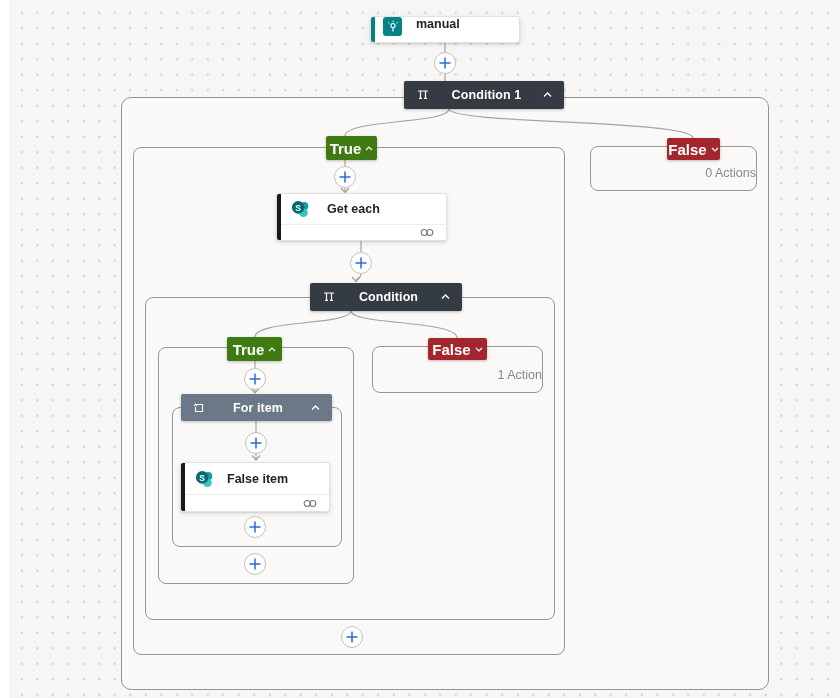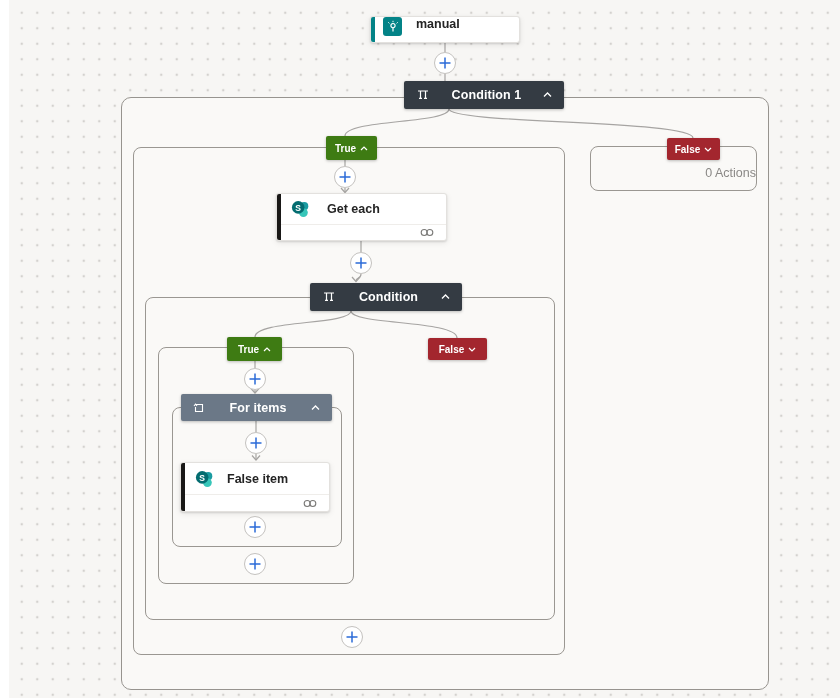--- a/index.html
+++ b/index.html
@@ -37,21 +37,21 @@
   .icon-tile{width:19px; height:19px; border-radius:3px; background:var(--trigger-teal,#038387);
              display:flex; align-items:center; justify-content:center;}
 
   .hdr-bar{position:absolute; color:#FFFFFF; border-radius:2px; display:flex; align-items:center;
            padding:0 12px; box-shadow:0 1px 3px rgba(0,0,0,.25); cursor:pointer;}
   .hdr-bar.cond{background:var(--condition-header,#343B43);margin-left:35px;}
   .hdr-bar.loop{background:var(--foreach-header,#6B7887);}
   .hdr-label{flex:1; text-align:center; font-size:12.5px; font-weight:bold; letter-spacing:.1px;}
 
   .badge{position:absolute; color:#FFFFFF; border-radius:2px; display:flex; align-items:center;
-         justify-content:center; gap:4px; font-size:10px; font-weight:bold;
+         justify-content:center; gap:4px; font-size:15px; font-weight:bold;
          box-shadow:0 1px 3px rgba(0,0,0,.25); cursor:pointer; z-index:5;}
   .badge.true{background:var(--true-badge,#3E7B13);}
   .badge.false{background:var(--false-badge,#A3262E);}
 
   .plusbtn{position:absolute; width:22px; height:22px; border-radius:50%; background:#FFFFFF;
            border:1px solid #C4C2BF; display:flex; align-items:center; justify-content:center;
            cursor:pointer; z-index:6;}
 </style>
 </head>
 <body>
@@ -59,20 +59,23 @@
 <div class="canvas">
   <div class="gutter"></div>
 
   <div class="scope" style="left:121px; top:97px; width:648px; height:593px;"></div>
   <div class="branch-box" style="left:133px; top:147px; width:432px; height:508px;"></div>
   <div class="branch-box" style="left:590px; top:146px; width:167px; height:45px; display:flex; align-items:center;">
     <div class="summary" style="padding-top:9px;">0 Actions</div>
   </div>
   <div class="branch-box" style="left:145px; top:297px; width:410px; height:323px;"></div>
   <div class="branch-box" style="left:158px; top:347px; width:196px; height:237px;"></div>
+  <div class="branch-box" style="left:372px; top:346px; width:171px; height:47px; display:flex; align-items:center;">
+    <div class="summary" style="padding-top:11px;">1 Action</div>
+  </div>
   <div class="branch-box" style="left:172px; top:407px; width:170px; height:140px;"></div>
 
   <svg class="wires" width="840" height="698">
     <path class="wire" d="M445,43 L445,52"></path>
     <path class="wire" d="M445,74 L445,81"></path>
     <path class="wire" d="M449,109 C449,124 345,119 345,136"></path>
     <path class="wire" d="M449,109 C449,124 693,120 693,138"></path>
     <path class="wire" d="M345,160 L345,166"></path>
     <path class="wire" d="M345,188 L345,192"></path>
     <path class="wire" d="M341,188 L345,192.5 L349,188"></path>
@@ -186,21 +189,21 @@
     </span>
   </div>
 
   <div class="hdr-bar loop" style="left:181px; top:394px; width:151px; height:27px; z-index:5;">
     <span style="display:flex;">
       <svg width="12" height="12" viewBox="0 0 12 12">
         <path d="M3,2.5 H9.5 V9.5 H2.5 V5" fill="none" stroke="#fff" stroke-width="1.1"></path>
         <path d="M1,4 L2.5,2.2 L4,4" fill="none" stroke="#fff" stroke-width="1.1"></path>
       </svg>
     </span>
-    <span class="hdr-label">For items</span>
+    <span class="hdr-label">For item</span>
     <span style="display:flex;">
       <svg width="9" height="6" viewBox="0 0 9 6">
           <polyline points="1,4.5 4.5,1 8,4.5" fill="none" stroke="#fff" stroke-width="1.3"></polyline>
         </svg>
     </span>
   </div>
 
   <div class="action-card" style="left:180px; top:462px; width:150px; height:50px;">
     <div class="stripe dark"></div>
     <div class="action-head" style="height:31px;">

